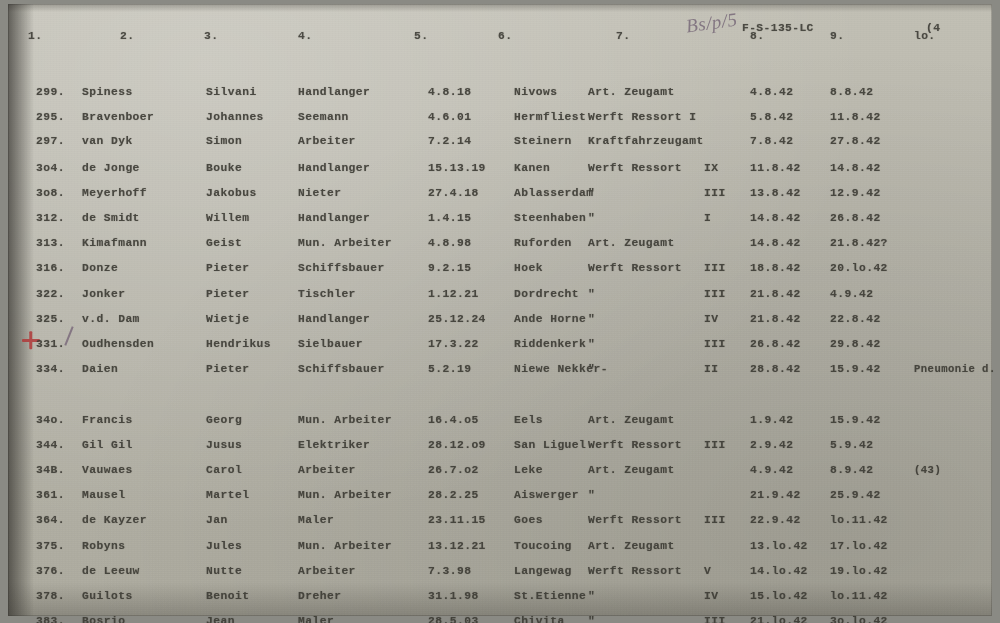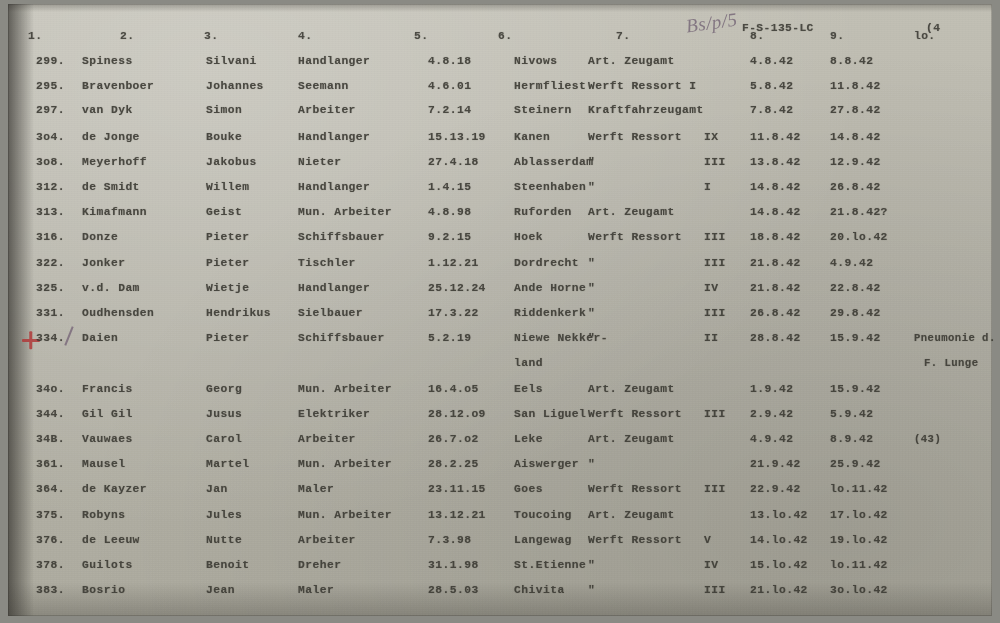--- a/index.html
+++ b/index.html
@@ -66,21 +66,21 @@
     letter-spacing: 0.4px;
     white-space: pre;
     text-shadow: 0 0 1px rgba(60,58,50,0.55);
     font-weight: 700;
     opacity: 0.88;
   }
   .hdr { top: 26px; }
   .hdr-right { top: 18px; }
 
   #rows { position: absolute; left: 0; top: 0; width: 100%; height: 100%; }
-  .row { position: absolute; left: 0; width: 100%; height: 25px; }
+  .row { position: absolute; left: 0; width: 100%; height: 25px; margin-top: 31px; }
   .cell {
     position: absolute;
     color: #3c3b34;
     font-size: 11.3px;
     letter-spacing: 0.45px;
     white-space: pre;
     font-weight: 700;
     text-shadow: 0 0 1px rgba(55,52,45,0.5);
     opacity: 0.9;
   }
@@ -307,24 +307,20 @@
           <div class="cell c-first">Pieter</div>
           <div class="cell c-occ">Schiffsbauer</div>
           <div class="cell c-dob">5.2.19</div>
           <div class="cell c-pob">Niewe Nekker-</div>
           <div class="cell c-emp">"</div>
           <div class="cell c-dept">II</div>
           <div class="cell c-d1">28.8.42</div>
           <div class="cell c-d2">15.9.42</div>
           <div class="cell c-note">Pneumonie d.</div>
         </div>
-        <div class="row" style="top: 353.4px;">
-          <div class="cell c-pob">land</div>
-          <div class="cell c-note2">F. Lunge</div>
-        </div>
         <div class="row" style="top: 378.6px;">
           <div class="cell c-no">34o.</div>
           <div class="cell c-name">Francis</div>
           <div class="cell c-first">Georg</div>
           <div class="cell c-occ">Mun. Arbeiter</div>
           <div class="cell c-dob">16.4.o5</div>
           <div class="cell c-pob">Eels</div>
           <div class="cell c-emp">Art. Zeugamt</div>
           <div class="cell c-d1">1.9.42</div>
           <div class="cell c-d2">15.9.42</div>

